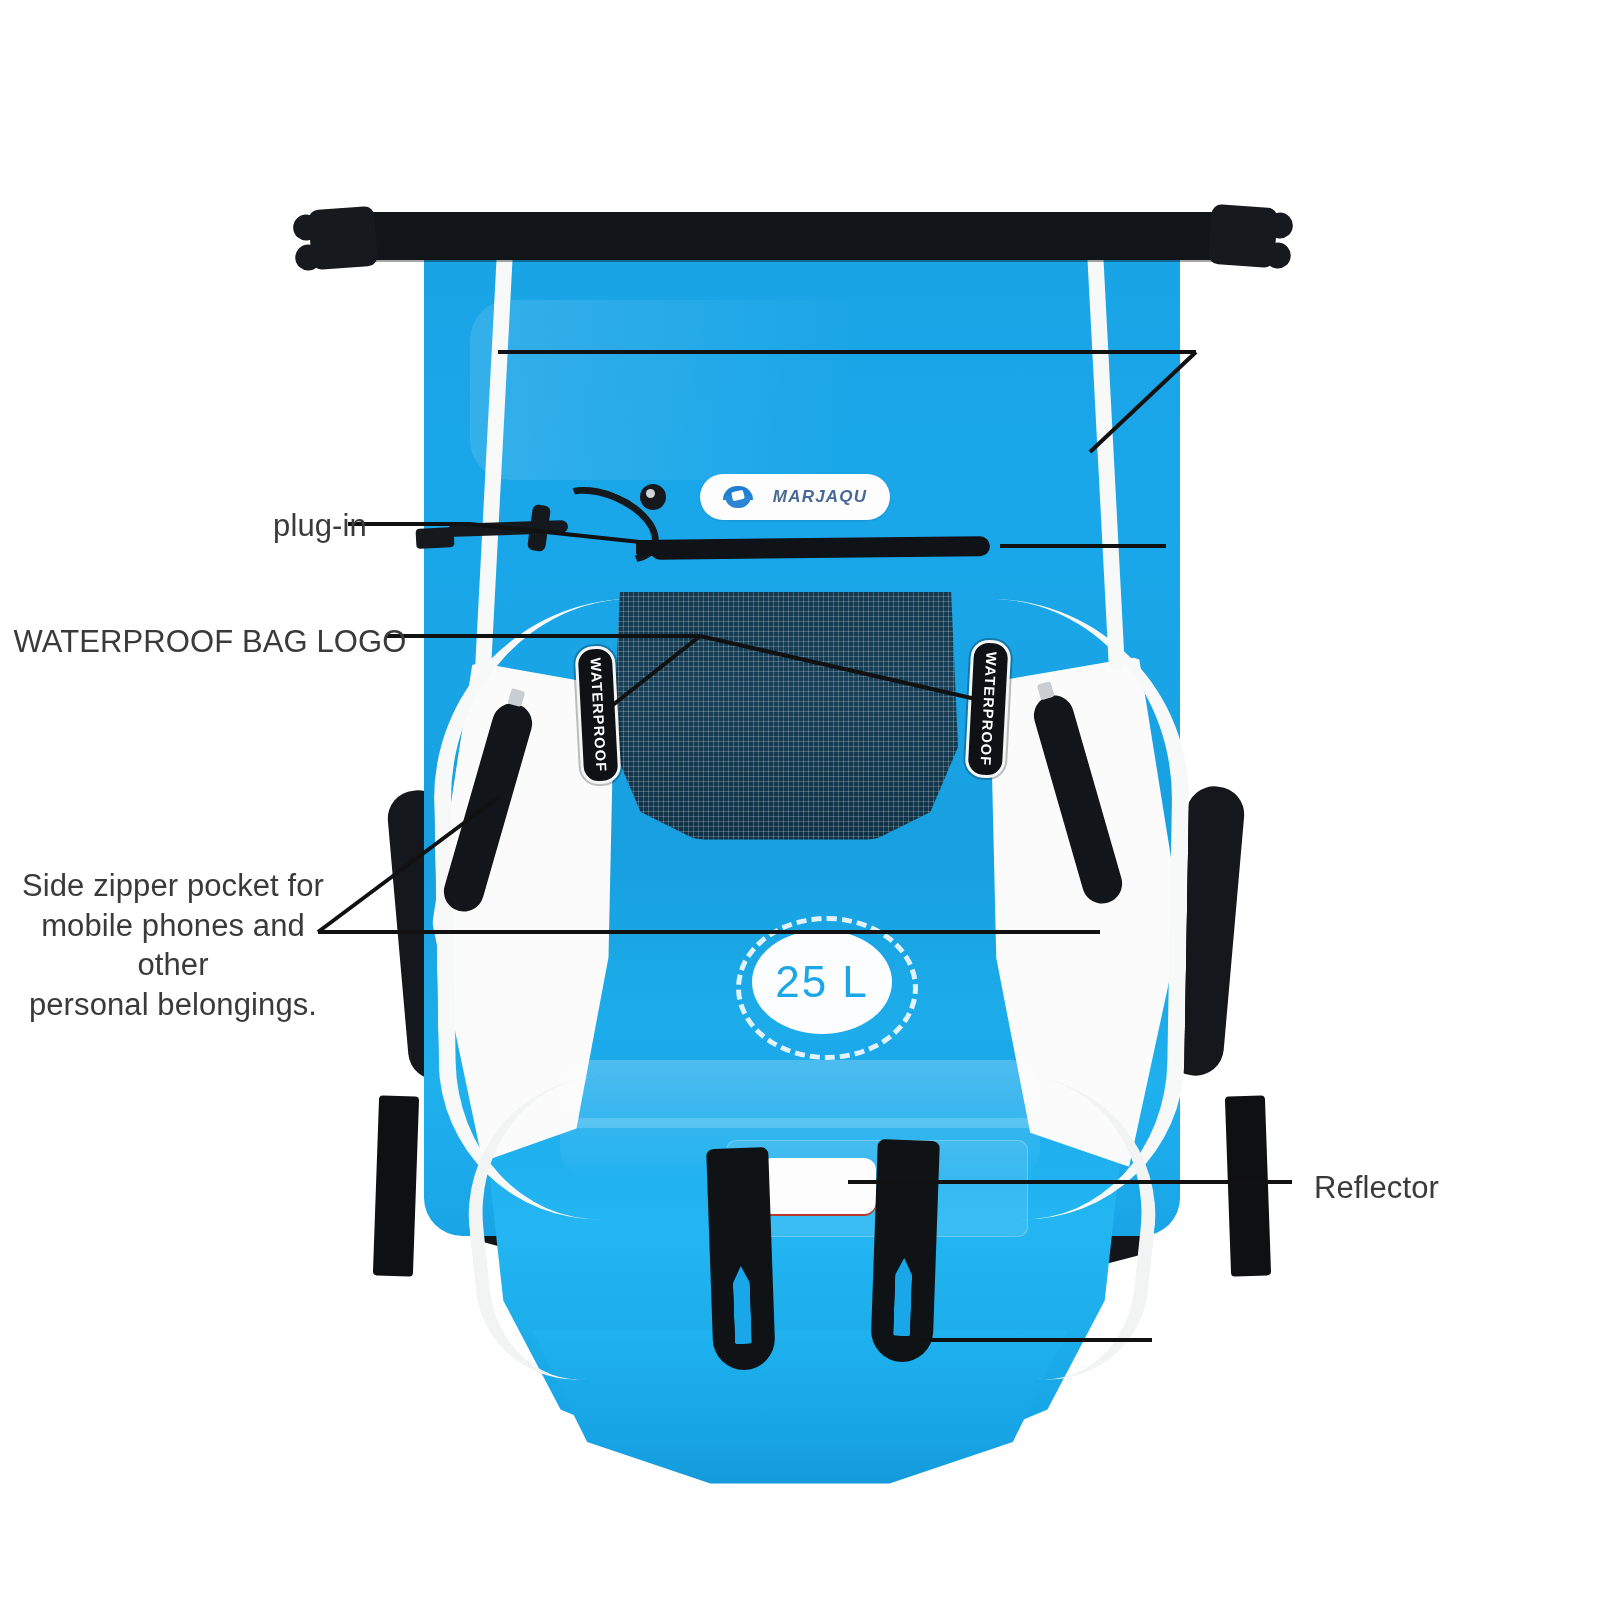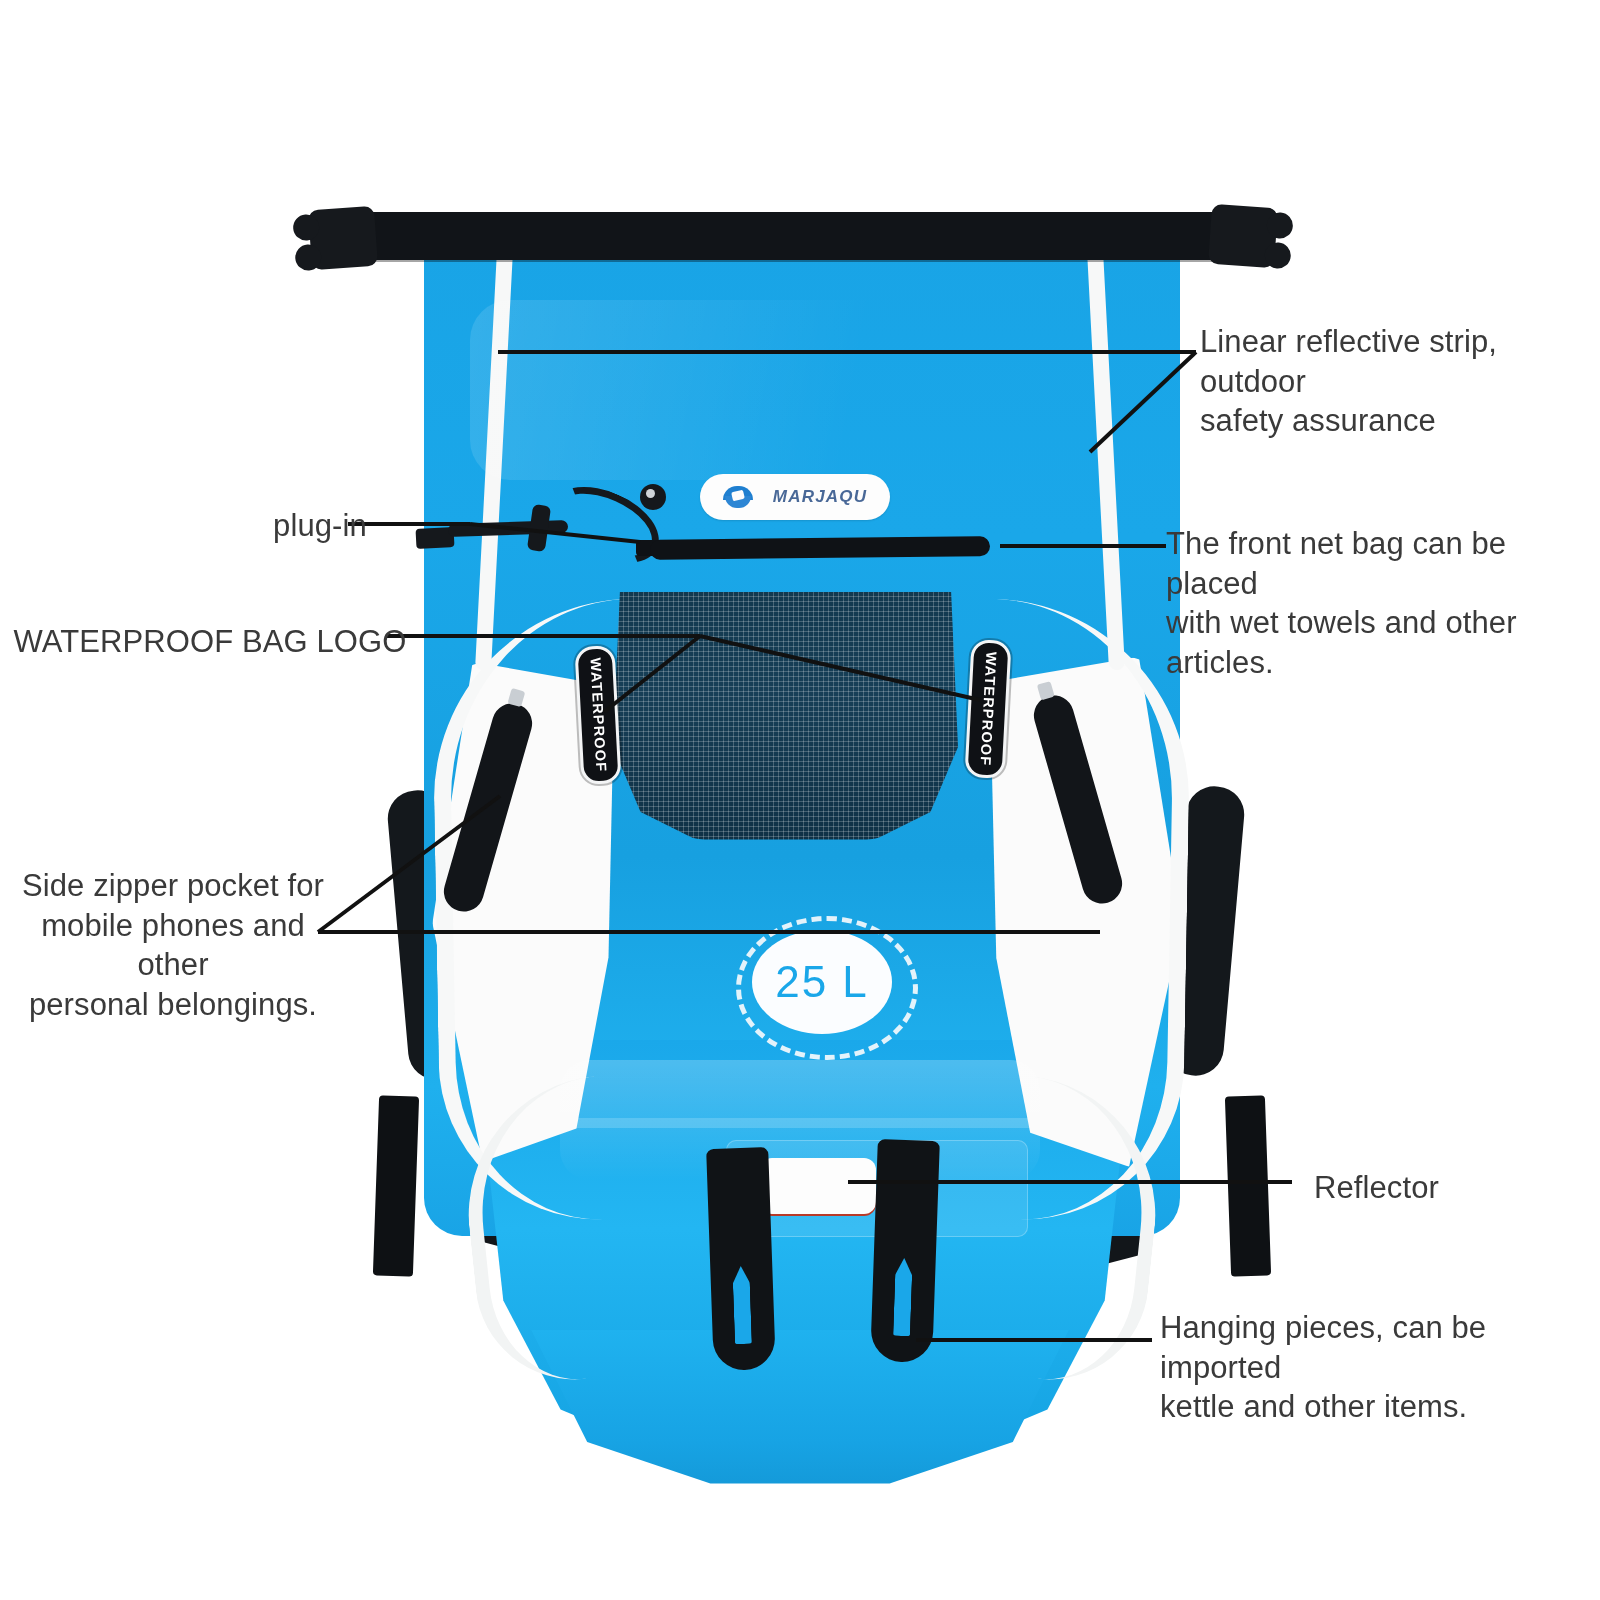--- a/index.html
+++ b/index.html
@@ -321,32 +321,26 @@
 
       <path d="M318 932 L1100 932" stroke-width="4"></path>
       <path d="M318 932 L500 796"></path>
 
       <path d="M848 1182 L1292 1182"></path>
 
       <path d="M916 1340 L1152 1340"></path>
     </g>
   </svg>
 
-  <div class="anno r" style="left:1200px;top:322px;width:390px;">Linear reflective strip, outdoor
-safety assurance</div>
 
   <div class="anno l" style="left:240px;top:506px;width:160px;">plug-in</div>
 
-  <div class="anno r" style="left:1166px;top:524px;width:420px;">The front net bag can be placed
-with wet towels and other articles.</div>
 
   <div class="anno l" style="left:8px;top:866px;width:330px;">Side zipper pocket for
 mobile phones and other
 personal belongings.</div>
 
   <div class="anno l" style="left:10px;top:622px;width:400px;">WATERPROOF BAG LOGO</div>
 
   <div class="anno r" style="left:1314px;top:1168px;width:250px;">Reflector</div>
 
-  <div class="anno r" style="left:1160px;top:1308px;width:420px;">Hanging pieces, can be imported
-kettle and other items.</div>
 
 </div>
 
 </body></html>

